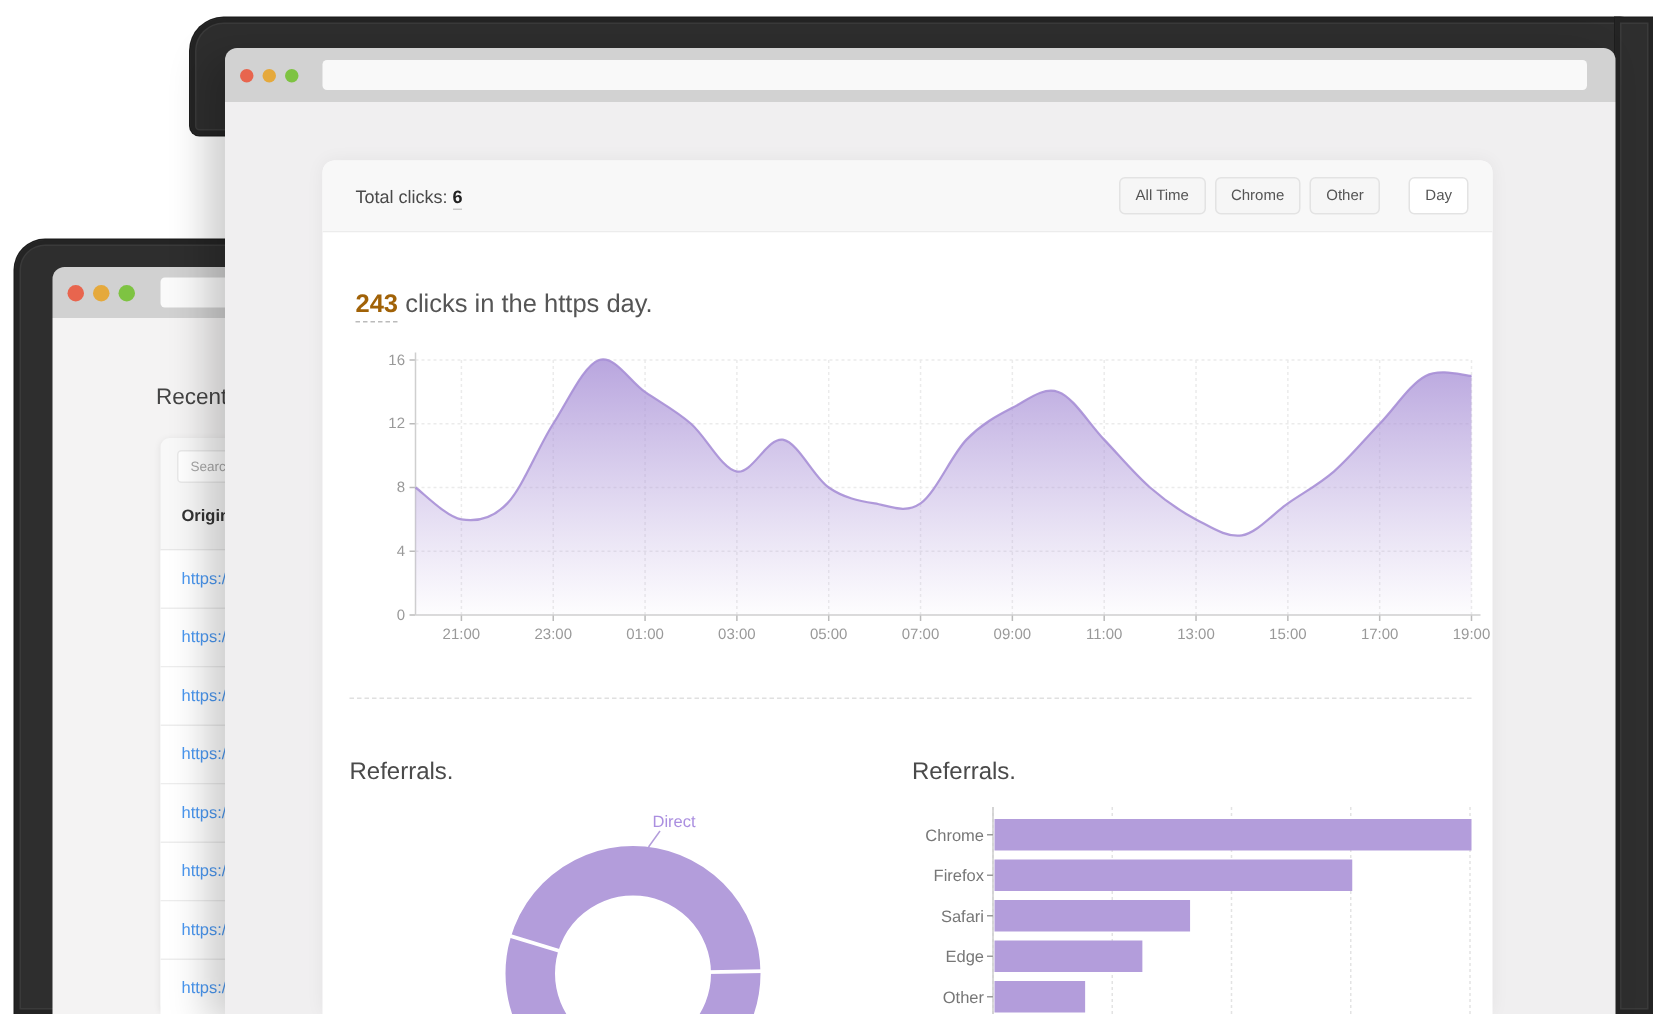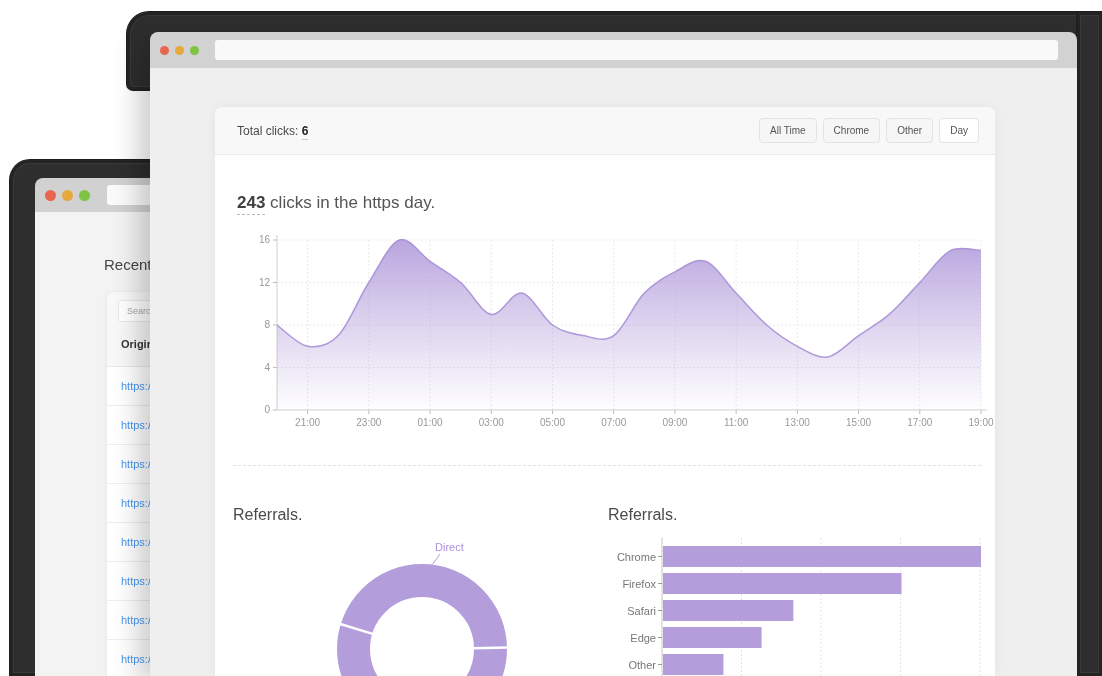--- a/index.html
+++ b/index.html
@@ -43,23 +43,23 @@
   .mw-toolbar{left:0;top:0;width:927px;height:36px;border-radius:8px 8px 0 0;position:absolute;}
   .mw-urlbar{left:65px;top:8px;width:843px;height:20px;}
   .mw-content{position:absolute;left:0;top:36px;width:927px;height:608px;background:#f0eff0;overflow:hidden;}
   
   .card{position:absolute;left:65px;top:39px;width:780px;height:569px;background:#ffffff;border-radius:8px 8px 0 0;box-shadow:0 0 12px rgba(0,0,0,.05);}
   .card-header{height:48px;background:#f8f8f8;border-radius:8px 8px 0 0;border-bottom:1px solid #ececec;display:flex;align-items:center;padding:0 16px 0 22px;box-sizing:border-box;}
   .total{font-size:12px;color:#4a4a4a;}
   .total b{color:#222;border-bottom:1px dashed #c9c9c9;padding-bottom:1px;}
   .filters{margin-left:auto;display:flex;gap:6px;}
   .filter-btn{font-family:"Liberation Sans",sans-serif;font-size:10px;color:#555;background:#f6f6f6;border:1px solid #e3e3e3;border-radius:4px;padding:6px 10px;cursor:pointer;}
-  .filter-btn.active{background:#ffffff;}
+  .filter-btn.active{background:#ffffff;margin-left:13px;}
   .headline{position:absolute;left:22px;top:86px;font-size:17px;color:#555;}
-  .headline b{color:#404040;border-bottom:1px dashed #bbb;padding-bottom:2px;text-align:center;}
+  .headline b{color:#a16207;border-bottom:1px dashed #bbb;padding-bottom:2px;text-align:center;}
   .chart-svg{position:absolute;}
   #areaChart{left:0;top:113px;}
   .divider{position:absolute;left:18px;top:358px;width:748px;height:0;border-top:1px dashed #e0e0e0;}
   .section-title{position:absolute;top:399px;font-size:16px;color:#4a4a4a;}
   .section-title.ref{left:18px;}
   .section-title.bro{left:393px;}
   #pieChart{left:102px;top:428px;}
   #barChart{left:380px;top:425px;}
 </style>
 </head>

